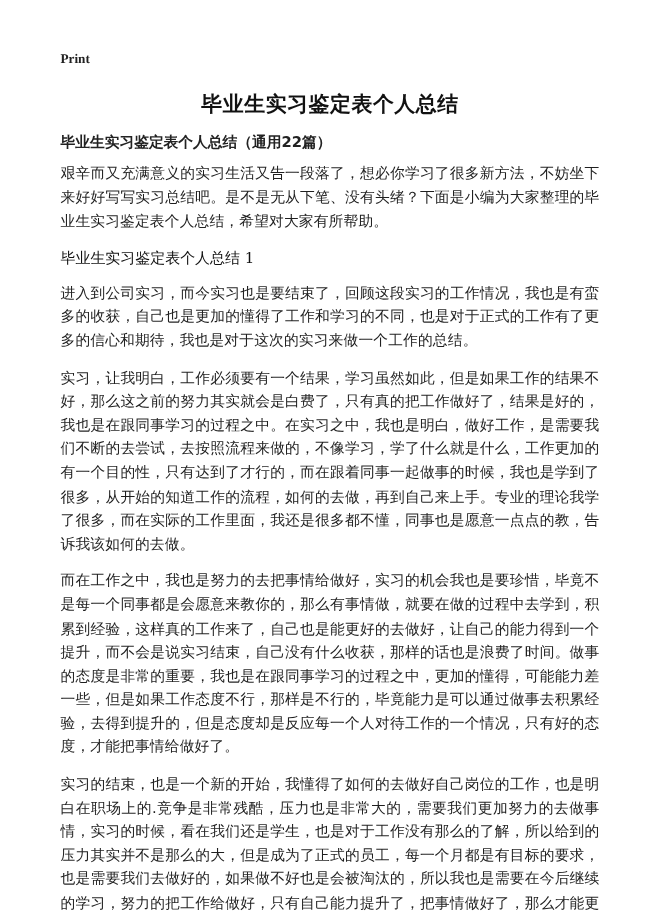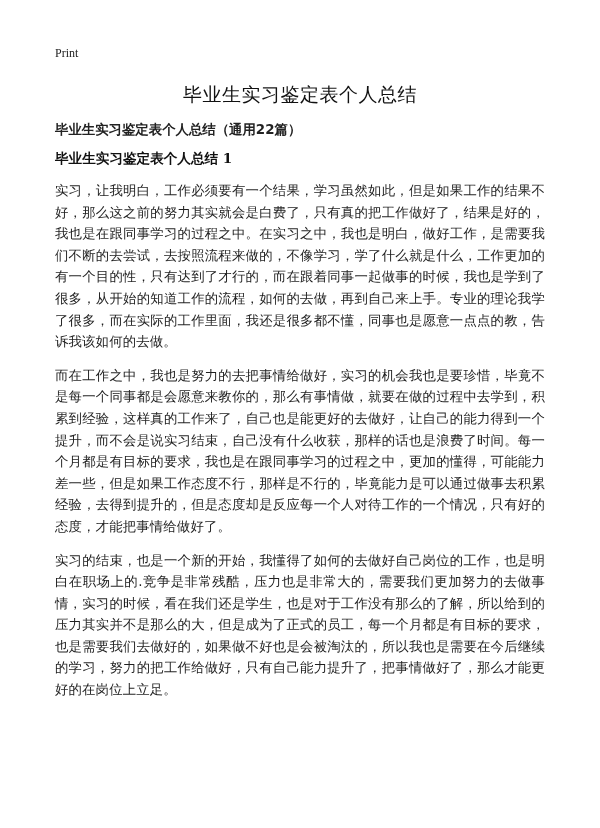--- a/index.html
+++ b/index.html
@@ -1,40 +1,42 @@
 <!DOCTYPE html>
 <html><head>
 <meta charset="utf-8">
 <style>
   html, body { margin: 0; padding: 0; background: #ffffff; }
   body { width: 600px; height: 828px; overflow: hidden; position: relative;
          font-family: "DejaVu Sans", "Liberation Sans", sans-serif; color: #1a1a1a; }
   .page { position: absolute; left: 55px; top: 0; width: 490px; }
   .print-label { position: absolute; top: 46px; left: 0; font-family: "Liberation Serif", serif;
-                 font-size: 12px; color: #222; }
+                 font-size: 12px; color: #222; font-weight: bold; }
   .doc-title { position: absolute; top: 82px; left: 0; width: 490px; text-align: center;
-               font-size: 19px; font-weight: normal; margin: 0; color: #111; letter-spacing: 0.5px; }
+               font-size: 19px; font-weight: bold; margin: 0; color: #111; letter-spacing: 0.5px; }
   .subtitle { position: absolute; top: 121px; left: 0; font-size: 13.4px; margin: 0; color: #222; font-weight: bold; }
   .body-flow { position: absolute; top: 148px; left: 0; width: 490px; }
   .para { font-size: 13.4px; line-height: 21.6px; margin: 0 0 12px 0; color: #1f1f1f;
           text-align: justify; letter-spacing: 0.15px; }
-  .section-heading { font-size: 13.6px; font-weight: bold; margin: 0 0 12px 0; line-height: 20px;
+  .section-heading { font-size: 13.6px; font-weight: normal; margin: 0 0 12px 0; line-height: 20px;
                      font-family: "DejaVu Serif", "Liberation Serif", serif; color: #111; }
 </style>
 </head>
 <body>
 
 <div class="page">
   <div class="print-label">Print</div>
 
   <h1 class="doc-title">毕业生实习鉴定表个人总结</h1>
 
   <p class="subtitle">毕业生实习鉴定表个人总结（通用22篇）</p>
 
   <div class="body-flow">
+    <p class="para">艰辛而又充满意义的实习生活又告一段落了，想必你学习了很多新方法，不妨坐下来好好写写实习总结吧。是不是无从下笔、没有头绪？下面是小编为大家整理的毕业生实习鉴定表个人总结，希望对大家有所帮助。</p>
 
     <h2 class="section-heading">毕业生实习鉴定表个人总结 1</h2>
+    <p class="para">进入到公司实习，而今实习也是要结束了，回顾这段实习的工作情况，我也是有蛮多的收获，自己也是更加的懂得了工作和学习的不同，也是对于正式的工作有了更多的信心和期待，我也是对于这次的实习来做一个工作的总结。</p>
     <p class="para">实习，让我明白，工作必须要有一个结果，学习虽然如此，但是如果工作的结果不好，那么这之前的努力其实就会是白费了，只有真的把工作做好了，结果是好的，我也是在跟同事学习的过程之中。在实习之中，我也是明白，做好工作，是需要我们不断的去尝试，去按照流程来做的，不像学习，学了什么就是什么，工作更加的有一个目的性，只有达到了才行的，而在跟着同事一起做事的时候，我也是学到了很多，从开始的知道工作的流程，如何的去做，再到自己来上手。专业的理论我学了很多，而在实际的工作里面，我还是很多都不懂，同事也是愿意一点点的教，告诉我该如何的去做。</p>
-    <p class="para">而在工作之中，我也是努力的去把事情给做好，实习的机会我也是要珍惜，毕竟不是每一个同事都是会愿意来教你的，那么有事情做，就要在做的过程中去学到，积累到经验，这样真的工作来了，自己也是能更好的去做好，让自己的能力得到一个提升，而不会是说实习结束，自己没有什么收获，那样的话也是浪费了时间。每一个月都是有目标的要求，我也是在跟同事学习的过程之中，更加的懂得，可能能力差一些，但是如果工作态度不行，那样是不行的，毕竟能力是可以通过做事去积累经验，去得到提升的，但是态度却是反应每一个人对待工作的一个情况，只有好的态度，才能把事情给做好了。</p>
+    <p class="para">而在工作之中，我也是努力的去把事情给做好，实习的机会我也是要珍惜，毕竟不是每一个同事都是会愿意来教你的，那么有事情做，就要在做的过程中去学到，积累到经验，这样真的工作来了，自己也是能更好的去做好，让自己的能力得到一个提升，而不会是说实习结束，自己没有什么收获，那样的话也是浪费了时间。做事的态度是非常的重要，我也是在跟同事学习的过程之中，更加的懂得，可能能力差一些，但是如果工作态度不行，那样是不行的，毕竟能力是可以通过做事去积累经验，去得到提升的，但是态度却是反应每一个人对待工作的一个情况，只有好的态度，才能把事情给做好了。</p>
     <p class="para">实习的结束，也是一个新的开始，我懂得了如何的去做好自己岗位的工作，也是明白在职场上的.竞争是非常残酷，压力也是非常大的，需要我们更加努力的去做事情，实习的时候，看在我们还是学生，也是对于工作没有那么的了解，所以给到的压力其实并不是那么的大，但是成为了正式的员工，每一个月都是有目标的要求，也是需要我们去做好的，如果做不好也是会被淘汰的，所以我也是需要在今后继续的学习，努力的把工作给做好，只有自己能力提升了，把事情做好了，那么才能更好的在岗位上立足。</p>
 
   </div>
 </div>
 
 </body></html>

